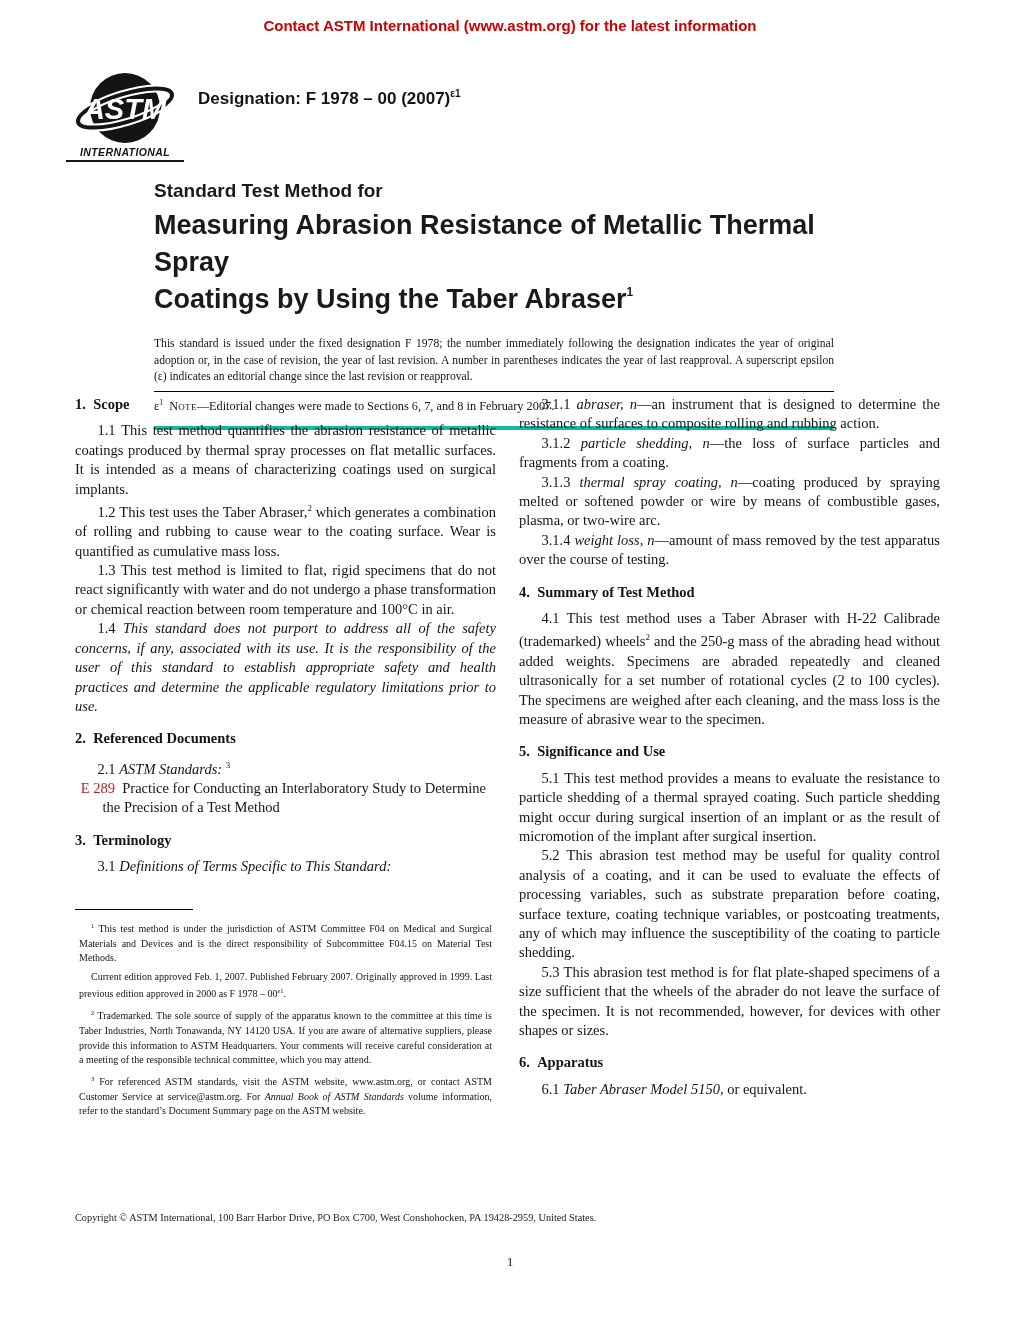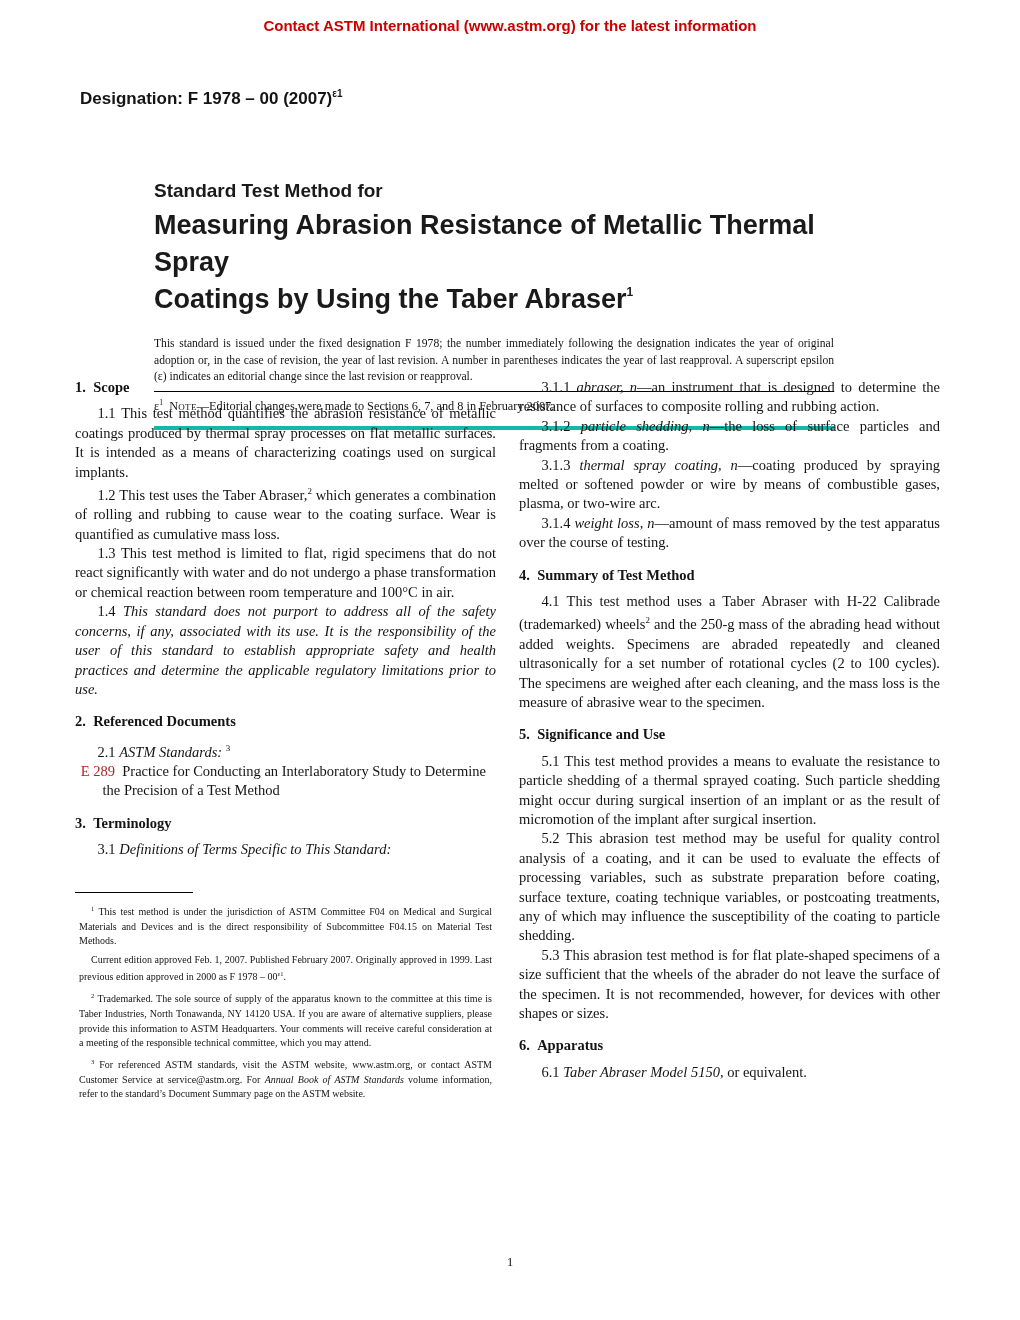--- a/index.html
+++ b/index.html
@@ -56,21 +56,21 @@
     border-top:1px solid #000;
     border-bottom:4px solid #14b8a6;
     padding:6px 0 12px 0;
     font-size:12.3px;
   }
   .smallcaps{ font-variant:small-caps; letter-spacing:0.3px; }
   .eps{ font-style:normal; }
   .ed-note sup{ font-size:0.62em; }
   
   .columns{
-    position:absolute; top:378px; left:75px; width:872px;
+    position:absolute; top:395px; left:75px; width:872px;
     display:flex; gap:23px;
   }
   .col{ width:421px; font-size:14.5px; line-height:19.4px; text-align:justify; }
   .col h2{
     font-size:14.5px; line-height:19.4px;
     margin:13px 0 7px 0; font-weight:bold; text-align:left;
   }
   .col h2.first{ margin-top:0; }
   .col p{ margin:0; text-indent:1.55em; }
   .italic{ font-style:italic; }
@@ -98,20 +98,29 @@
 </head>
 <body>
 
 <div class="page">
 
   <div class="notice">
     <div>Contact ASTM International (www.astm.org) for the latest information</div>
   </div>
 
   <div class="header-row">
+    <div class="logo">
+      <svg width="104" height="80" viewBox="0 0 104 80">
+        <circle cx="52" cy="38" r="35" fill="#141414"></circle>
+        <ellipse cx="52" cy="38" rx="49" ry="14" fill="none" stroke="#ffffff" stroke-width="8" transform="rotate(-17 52 38)"></ellipse>
+        <ellipse cx="52" cy="38" rx="49" ry="14" fill="none" stroke="#141414" stroke-width="4" transform="rotate(-17 52 38)"></ellipse>
+        <text x="52" y="49" text-anchor="middle" font-family="'Liberation Sans', sans-serif" font-weight="bold" font-style="italic" font-size="29" fill="#ffffff">ASTM</text>
+      </svg>
+      <div class="logo-intl">INTERNATIONAL</div>
+    </div>
     <div class="designation">
       <span>Designation: F 1978 – 00 (2007)</span><sup>ε1</sup>
     </div>
   </div>
 
   <div class="title-block">
     <h1>
       <span class="t1">Standard Test Method for</span><br>
       <span class="t2">Measuring Abrasion Resistance of Metallic Thermal Spray</span><br>
       <span class="t2">Coatings by Using the Taber Abraser</span><sup class="t2sup">1</sup>
@@ -160,15 +169,16 @@
       <h2>5.&nbsp;&nbsp;Significance and Use</h2>
       <p>5.1&nbsp;This test method provides a means to evaluate the resistance to particle shedding of a thermal sprayed coating. Such particle shedding might occur during surgical insertion of an implant or as the result of micromotion of the implant after surgical insertion.</p>
       <p>5.2&nbsp;This abrasion test method may be useful for quality control analysis of a coating, and it can be used to evaluate the effects of processing variables, such as substrate preparation before coating, surface texture, coating technique variables, or postcoating treatments, any of which may influence the susceptibility of the coating to particle shedding.</p>
       <p>5.3&nbsp;This abrasion test method is for flat plate-shaped specimens of a size sufficient that the wheels of the abrader do not leave the surface of the specimen. It is not recommended, however, for devices with other shapes or sizes.</p>
 
       <h2>6.&nbsp;&nbsp;Apparatus</h2>
       <p><span>6.1&nbsp;</span><span class="italic">Taber Abraser Model 5150</span><span>, or equivalent.</span></p>
     </div>
   </div>
 
+  <div class="copyright">Copyright © ASTM International, 100 Barr Harbor Drive, PO Box C700, West Conshohocken, PA 19428-2959, United States.</div>
   <div class="pagenum">1</div>
 
 </div>
 
 </body></html>

